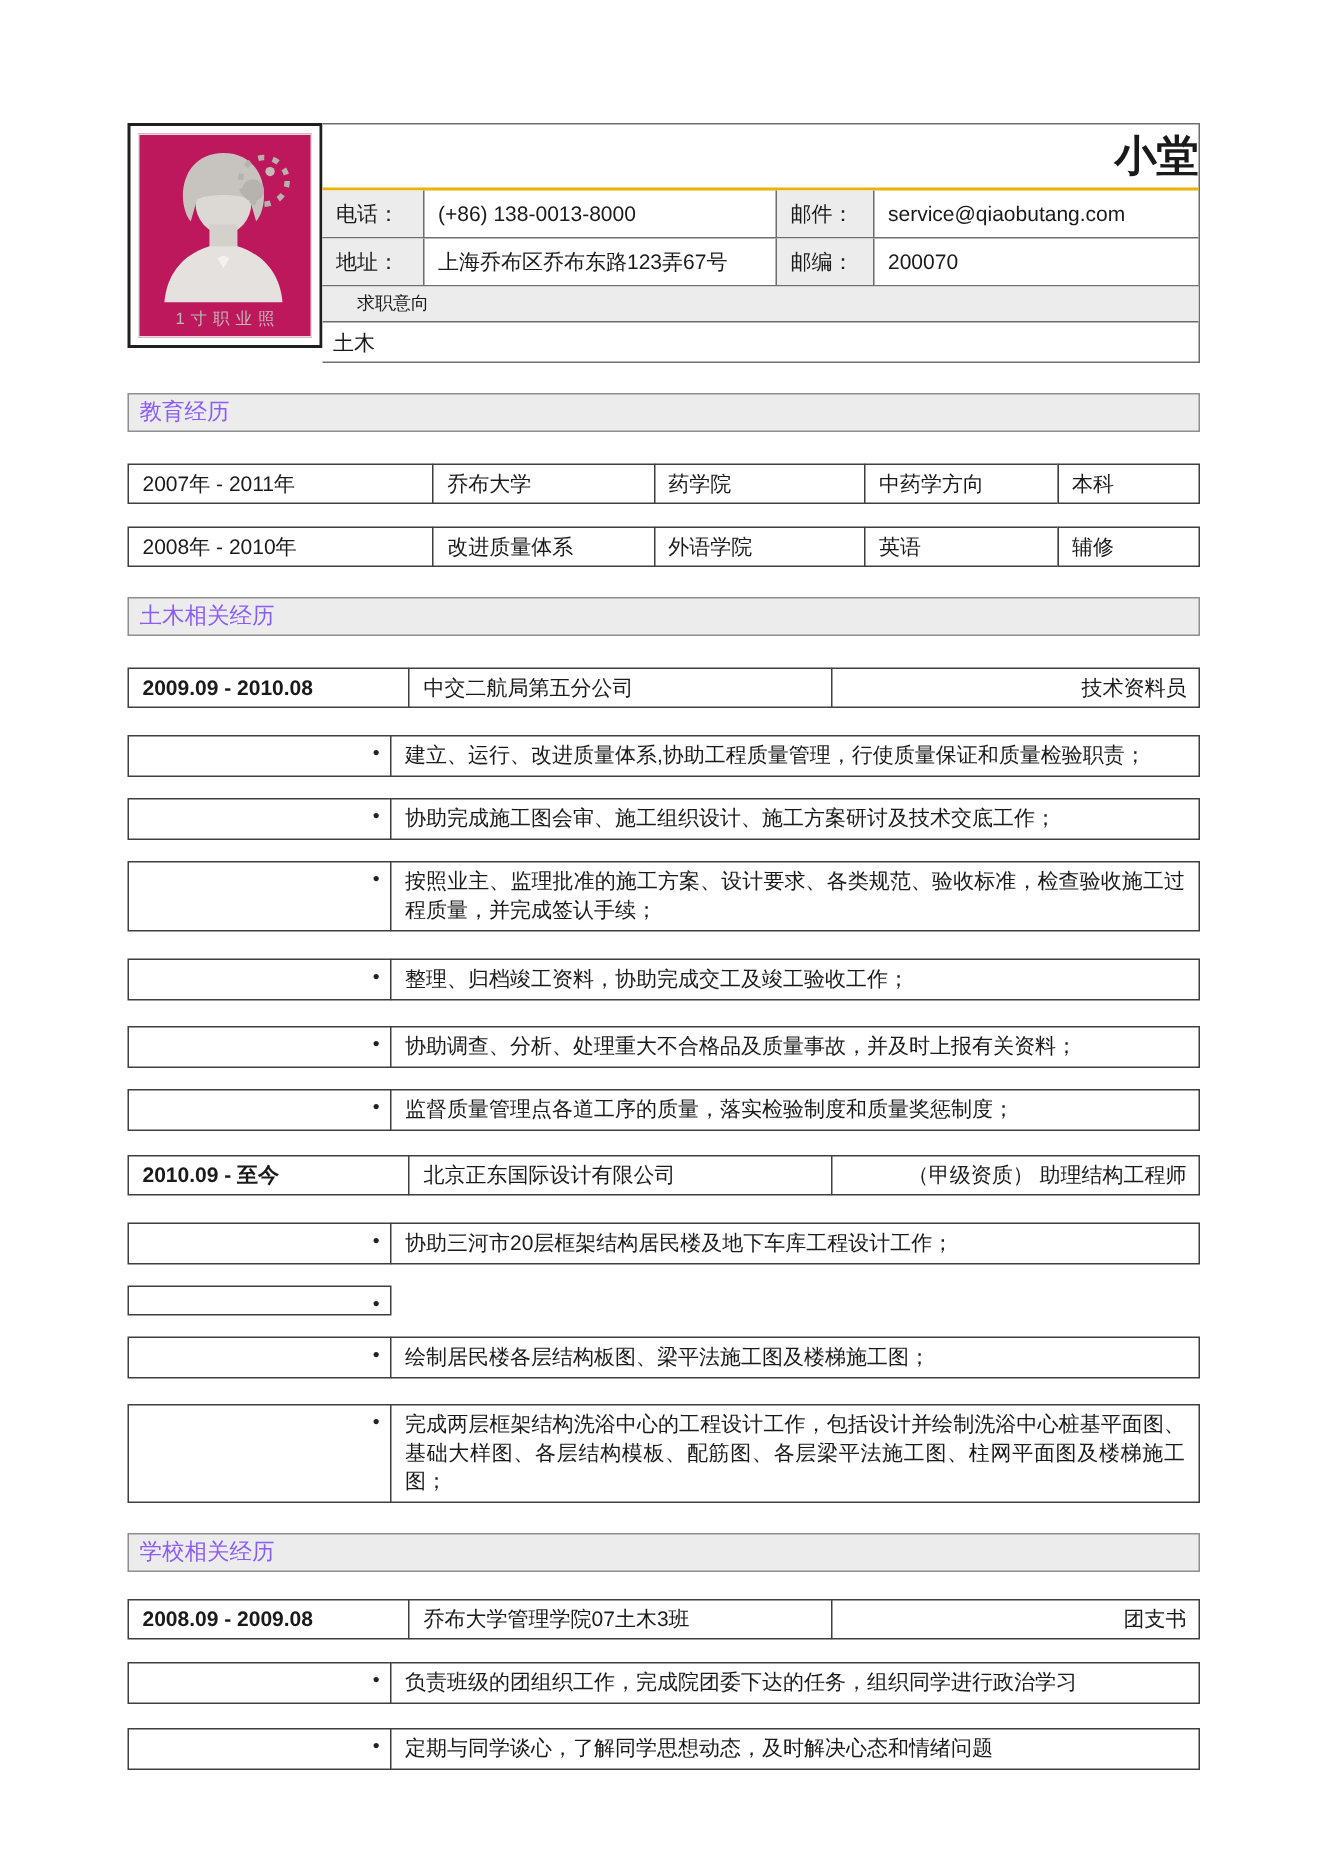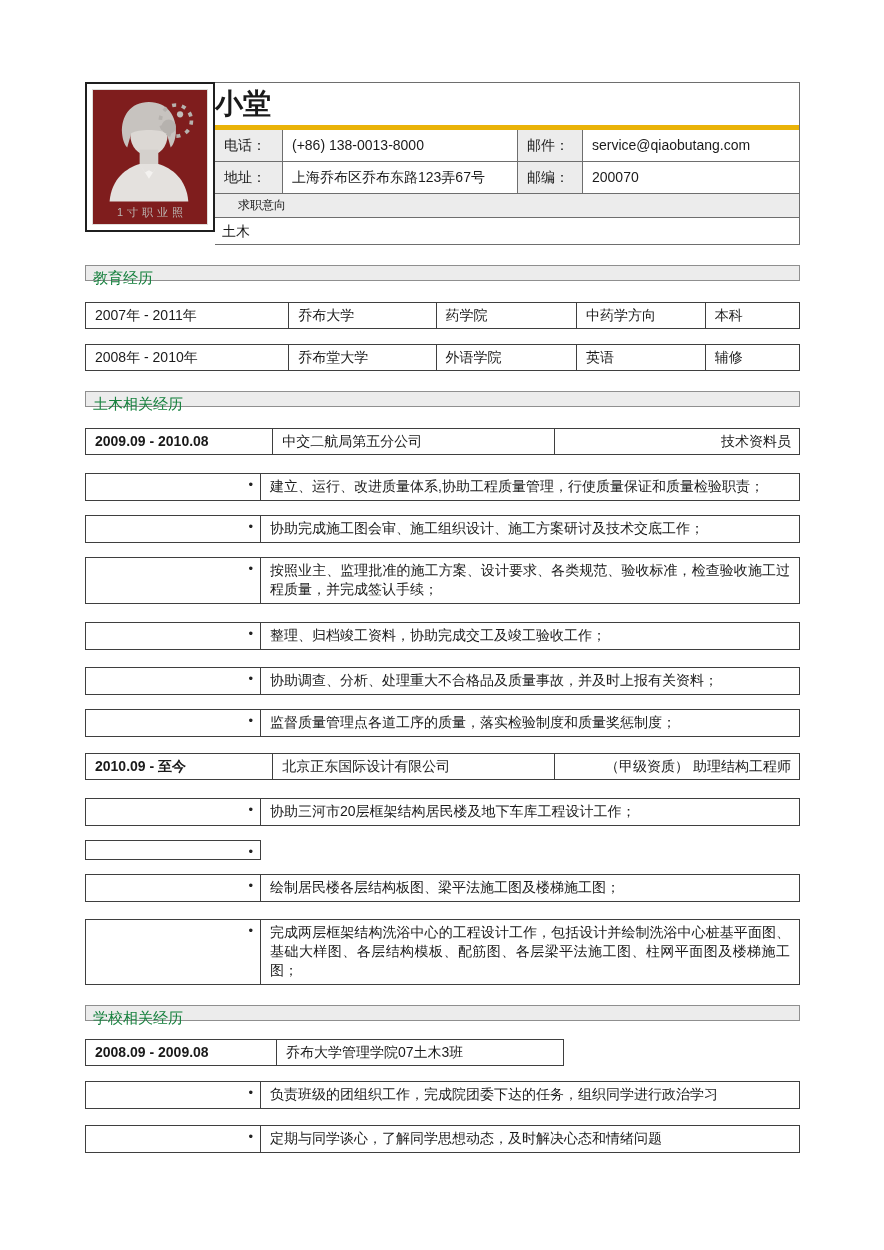--- a/index.html
+++ b/index.html
@@ -12,53 +12,53 @@
 
   
   .header{display:flex;align-items:flex-start;}
   .photo-frame{
     box-sizing:border-box;width:130px;height:150px;flex:0 0 130px;
     border:2px solid #1f1f1f;background:#ffffff;padding:5px;
   }
   .photo-inner{
     box-sizing:border-box;height:100%;border:1px solid #e0dedb;
     display:flex;flex-direction:column;align-items:center;justify-content:flex-end;
-    background:#7f1d1d;overflow:hidden;
+    background:#be185d;overflow:hidden;
   }
   .photo-inner svg{flex:1 1 auto;width:100%;}
   .photo-label{
     flex:0 0 auto;font-size:11px;letter-spacing:4px;color:#bdb9b5;
     padding:2px 0 4px 4px;white-space:nowrap;
   }
   .headbox{
     flex:1 1 auto;box-sizing:border-box;align-self:stretch;
     border:1px solid #6e6e6e;border-left:none;background:#fff;
   }
   .name{
-    height:42px;line-height:42px;text-align:left;
-    font-size:28px;font-weight:bold;border-bottom:5px solid #eab308;
+    height:42px;line-height:42px;text-align:right;
+    font-size:28px;font-weight:bold;border-bottom:2px solid #eab308;
   }
   .contact-row{display:flex;height:31px;line-height:30px;font-size:14px;border-bottom:1px solid #6e6e6e;}
   .clabel{box-sizing:border-box;background:#ececec;padding-left:9px;border-right:1px solid #6e6e6e;}
   .clabel.w1{width:68px;}
   .clabel.w2{width:65px;}
   .cval{box-sizing:border-box;padding-left:9px;border-right:1px solid #6e6e6e;}
   .cval.v1{width:235px;}
   .cval.v2{flex:1;border-right:none;}
   .objective-label{
     background:#ececec;height:23px;line-height:23px;padding-left:23px;
     font-size:12px;border-bottom:1px solid #6e6e6e;
   }
   .objective-value{height:26px;line-height:26px;padding-left:7px;font-size:14px;}
 
   
   .section-title{
-    margin-top:20px;box-sizing:border-box;height:16px;line-height:24px;
+    margin-top:20px;box-sizing:border-box;height:26px;line-height:24px;
     background:#ececec;border:1px solid #8f8f8f;padding-left:7px;
-    font-size:15px;color:#15803d;
+    font-size:15px;color:#8b5cf6;
   }
   .trow{display:flex;margin-top:15px;}
   .section-title + .trow{margin-top:21px;}
   .cell{
     box-sizing:border-box;border:1px solid #3f3f3f;background:#fff;
     font-size:14px;height:27px;line-height:25px;padding-left:9px;overflow:hidden;white-space:nowrap;
   }
   .cell + .cell{margin-left:-1px;}
   
   .e1{width:208px;} .e2{width:151px;} .e3{width:144px;} .e4{width:132px;} .e5{width:97px;}
@@ -127,21 +127,21 @@
   <div class="trow">
     <div class="cell e1">2007年 - 2011年</div>
     <div class="cell e2">乔布大学</div>
     <div class="cell e3">药学院</div>
     <div class="cell e4">中药学方向</div>
     <div class="cell e5">本科</div>
   </div>
 
   <div class="trow">
     <div class="cell e1">2008年 - 2010年</div>
-    <div class="cell e2">乔布堂大学</div>
+    <div class="cell e2">改进质量体系</div>
     <div class="cell e3">外语学院</div>
     <div class="cell e4">英语</div>
     <div class="cell e5">辅修</div>
   </div>
 
   <div class="section-title">土木相关经历</div>
 
   <div class="trow">
     <div class="cell c-date">2009.09 - 2010.08</div>
     <div class="cell c-org">中交二航局第五分公司</div>
@@ -193,20 +193,21 @@
   <div class="brow" style="margin-top:17px;">
     <div class="b-left">•</div>
     <div class="b-right">完成两层框架结构洗浴中心的工程设计工作，包括设计并绘制洗浴中心桩基平面图、基础大样图、各层结构模板、配筋图、各层梁平法施工图、柱网平面图及楼梯施工图；</div>
   </div>
 
   <div class="section-title">学校相关经历</div>
 
   <div class="trow" style="margin-top:18px;">
     <div class="cell c-date">2008.09 - 2009.08</div>
     <div class="cell c-org">乔布大学管理学院07土木3班</div>
+    <div class="cell c-role">团支书</div>
   </div>
 
   <div class="brow" style="margin-top:15px;">
     <div class="b-left">•</div>
     <div class="b-right">负责班级的团组织工作，完成院团委下达的任务，组织同学进行政治学习</div>
   </div>
   <div class="brow" style="margin-top:16px;">
     <div class="b-left">•</div>
     <div class="b-right">定期与同学谈心，了解同学思想动态，及时解决心态和情绪问题</div>
   </div>

